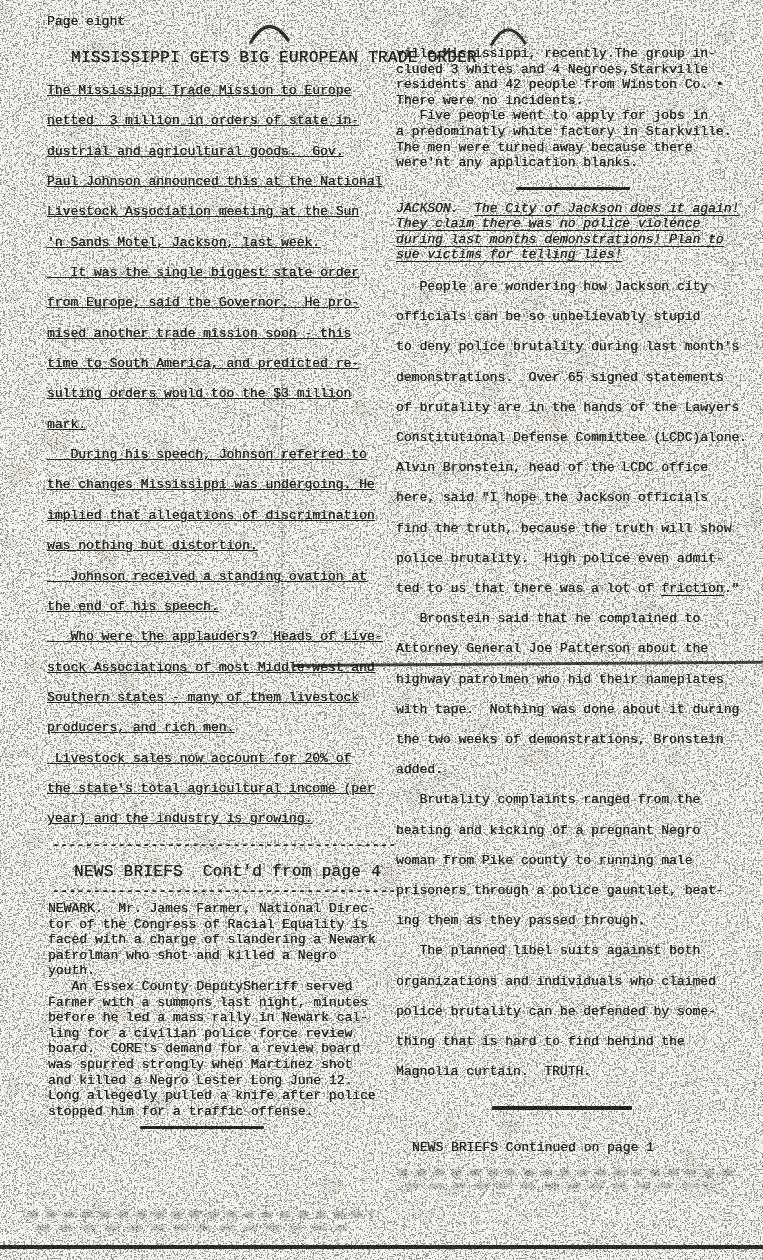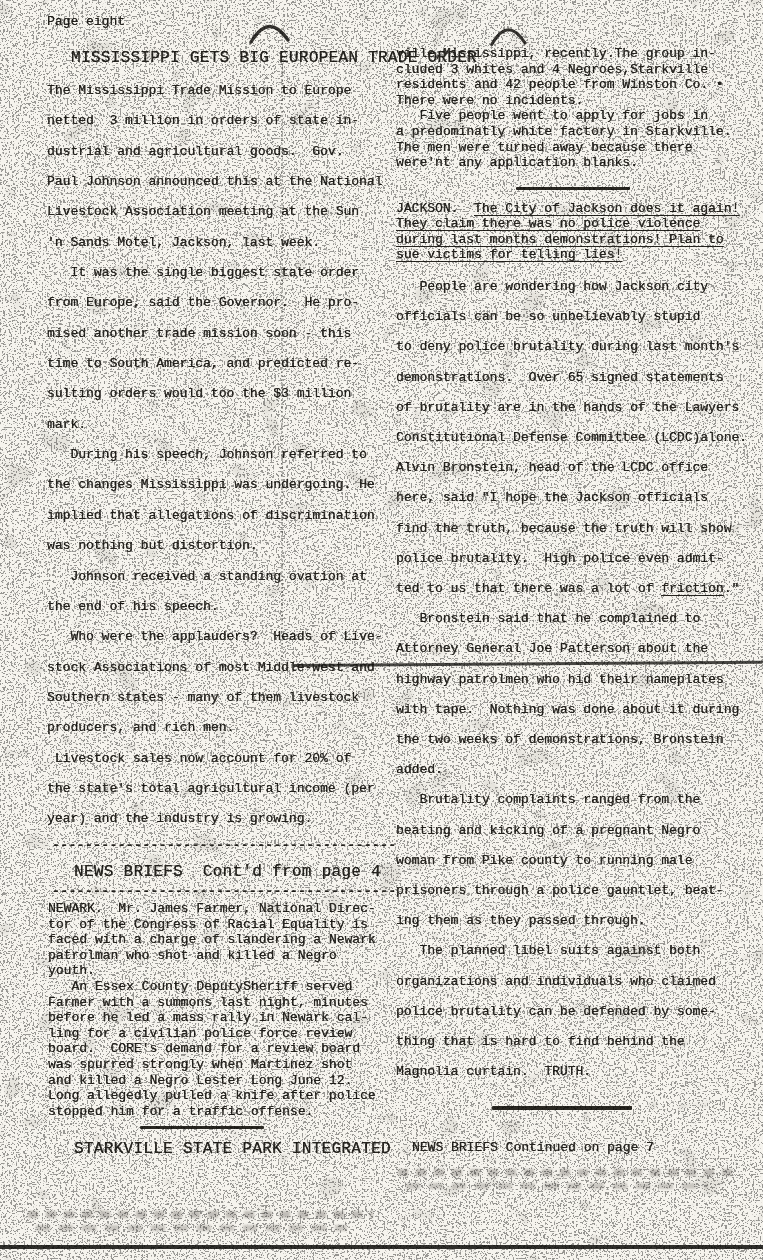--- a/index.html
+++ b/index.html
@@ -4,24 +4,24 @@
 <style>
   html,body{margin:0;padding:0;background:#e9e7e0;}
   .page{
     position:relative;width:763px;height:1260px;overflow:hidden;
     background:var(--paper,#f6f4ee);
     color:var(--ink,#26241f);
     font-family:"Liberation Mono","DejaVu Sans Mono",monospace;
     text-shadow:.35px 0 0 rgba(38,36,31,.7);
   }
   .block{position:absolute;white-space:pre;font-size:13px;}
-  .dbl{line-height:30.35px;}
+  .dbl{line-height:30.35px;text-decoration:underline;}
   .dbl2{line-height:30.2px;}
   .sgl{line-height:15.6px;}
-  .sgl2{line-height:15.3px;}
+  .sgl2{line-height:15.3px;font-style:italic;}
   .title-line{font-size:16px;letter-spacing:.3px;padding-left:24px;}
   .dashes{font-weight:bold;letter-spacing:.4px;font-size:13px;}
   .tline span.u{text-decoration:underline;text-decoration-thickness:1.4px;text-underline-offset:2.5px;}
   .rule{position:absolute;background:#2a2822;border-radius:1px;}
   .crease{position:absolute;width:0;border-left:2px dotted rgba(50,48,42,.35);}
   .penline{position:absolute;height:2.6px;background:#1c1a16;opacity:.8;transform:rotate(-.4deg);transform-origin:left center;border-radius:2px;}
   .penarc{position:absolute;}
   .smudge{position:absolute;filter:blur(1.1px);opacity:.55;
     background-image:
       repeating-linear-gradient(90deg, rgba(70,65,58,.55) 0 10px, rgba(0,0,0,0) 10px 18px),
@@ -46,37 +46,36 @@
   <div class="block dashes" style="top:838px;left:52px">------------------------------------------</div>
 
   <div class="block title-line" style="top:863px;left:50px">NEWS BRIEFS  Cont'd from page 4</div>
 
   <div class="block dashes" style="top:884px;left:52px">------------------------------------------</div>
 
   <div class="block sgl" style="top:901px;left:48px"><div class="tline">NEWARK.  Mr. James Farmer, National Direc-</div><div class="tline">tor of the Congress of Racial Equality is</div><div class="tline">faced with a charge of slandering a Newark</div><div class="tline">patrolman who shot and killed a Negro</div><div class="tline">youth.</div><div class="tline">   An Essex County DeputySheriff served</div><div class="tline">Farmer with a summons last night, minutes</div><div class="tline">before he led a mass rally in Newark cal-</div><div class="tline">ling for a civilian police force review</div><div class="tline">board.  CORE's demand for a review board</div><div class="tline">was spurred strongly when Martinez shot</div><div class="tline">and killed a Negro Lester Long June 12.</div><div class="tline">Long allegedly pulled a knife after police</div><div class="tline">stopped him for a traffic offense.</div></div>
 
   <div class="rule" style="top:1126px;left:140px;width:124px;height:3px"></div>
 
-  <div class="block title-line" style="top:1140px;left:50px">STARKVILLE STATE PARK INTEGRATED</div>
 
   <div class="block sgl" style="top:1168px;left:48px"></div>
 
   <div class="smudge" style="top:1208px;left:28px;width:345px;height:28px"></div>
 
   <div class="block sgl" style="top:46px;left:396px"><div class="tline">ville,Mississippi, recently.The group in-</div><div class="tline">cluded 3 whites and 4 Negroes,Starkville</div><div class="tline">residents and 42 people from Winston Co. •</div><div class="tline">There were no incidents.</div><div class="tline">   Five people went to apply for jobs in</div><div class="tline">a predominatly white factory in Starkville.</div><div class="tline">The men were turned away because there</div><div class="tline">were'nt any application blanks.</div></div>
 
   <div class="rule" style="top:187px;left:516px;width:114px;height:3px"></div>
 
   <div class="block sgl2" style="top:201px;left:396px"><div class="tline"><span>JACKSON.  </span><span class="u">The City of Jackson does it again!</span></div><div class="tline"><span class="u">They claim there was no police violence</span></div><div class="tline"><span class="u">during last months demonstrations! Plan to</span></div><div class="tline"><span class="u">sue victims for telling lies!</span></div></div>
 
   <div class="block dbl2" style="top:272px;left:396px"><div class="tline">   People are wondering how Jackson city</div><div class="tline">officials can be so unbelievably stupid</div><div class="tline">to deny police brutality during last month's</div><div class="tline">demonstrations.  Over 65 signed statements</div><div class="tline">of brutality are in the hands of the Lawyers</div><div class="tline">Constitutional Defense Committee (LCDC)alone.</div><div class="tline">Alvin Bronstein, head of the LCDC office</div><div class="tline">here, said "I hope the Jackson officials</div><div class="tline">find the truth, because the truth will show</div><div class="tline">police brutality.  High police even admit-</div><div class="tline"><span>ted to us that there was a lot of </span><span class="u">friction</span><span>."</span></div><div class="tline">   Bronstein said that he complained to</div><div class="tline">Attorney General Joe Patterson about the</div><div class="tline">highway patrolmen who hid their nameplates</div><div class="tline">with tape.  Nothing was done about it during</div><div class="tline">the two weeks of demonstrations, Bronstein</div><div class="tline">added.</div><div class="tline">   Brutality complaints ranged from the</div><div class="tline">beating and kicking of a pregnant Negro</div><div class="tline">woman from Pike county to running male</div><div class="tline">prisoners through a police gauntlet, beat-</div><div class="tline">ing them as they passed through.</div><div class="tline">   The planned libel suits against both</div><div class="tline">organizations and individuals who claimed</div><div class="tline">police brutality can be defended by some-</div><div class="tline">thing that is hard to find behind the</div><div class="tline">Magnolia curtain.  TRUTH.</div></div>
 
   <div class="rule" style="top:1106px;left:492px;width:140px;height:3.5px"></div>
 
-  <div class="block" style="top:1140px;left:412px">NEWS BRIEFS Continued on page 7</div>
+  <div class="block" style="top:1140px;left:412px">NEWS BRIEFS Continued on page 1</div>
 
   <div class="smudge" style="top:1166px;left:398px;width:335px;height:30px"></div>
 
   <div class="crease" style="left:281px;top:28px;height:645px"></div>
 
   <svg class="penarc" style="left:248px;top:20px" width="44" height="26">
     <path d="M3 22 Q 21 -8 40 20" stroke="#15130f" stroke-width="3.4" fill="none" stroke-linecap="round" opacity=".85"></path>
   </svg>
   <svg class="penarc" style="left:489px;top:24px" width="40" height="24">
     <path d="M3 20 Q 19 -8 36 19" stroke="#15130f" stroke-width="3.2" fill="none" stroke-linecap="round" opacity=".85"></path>

